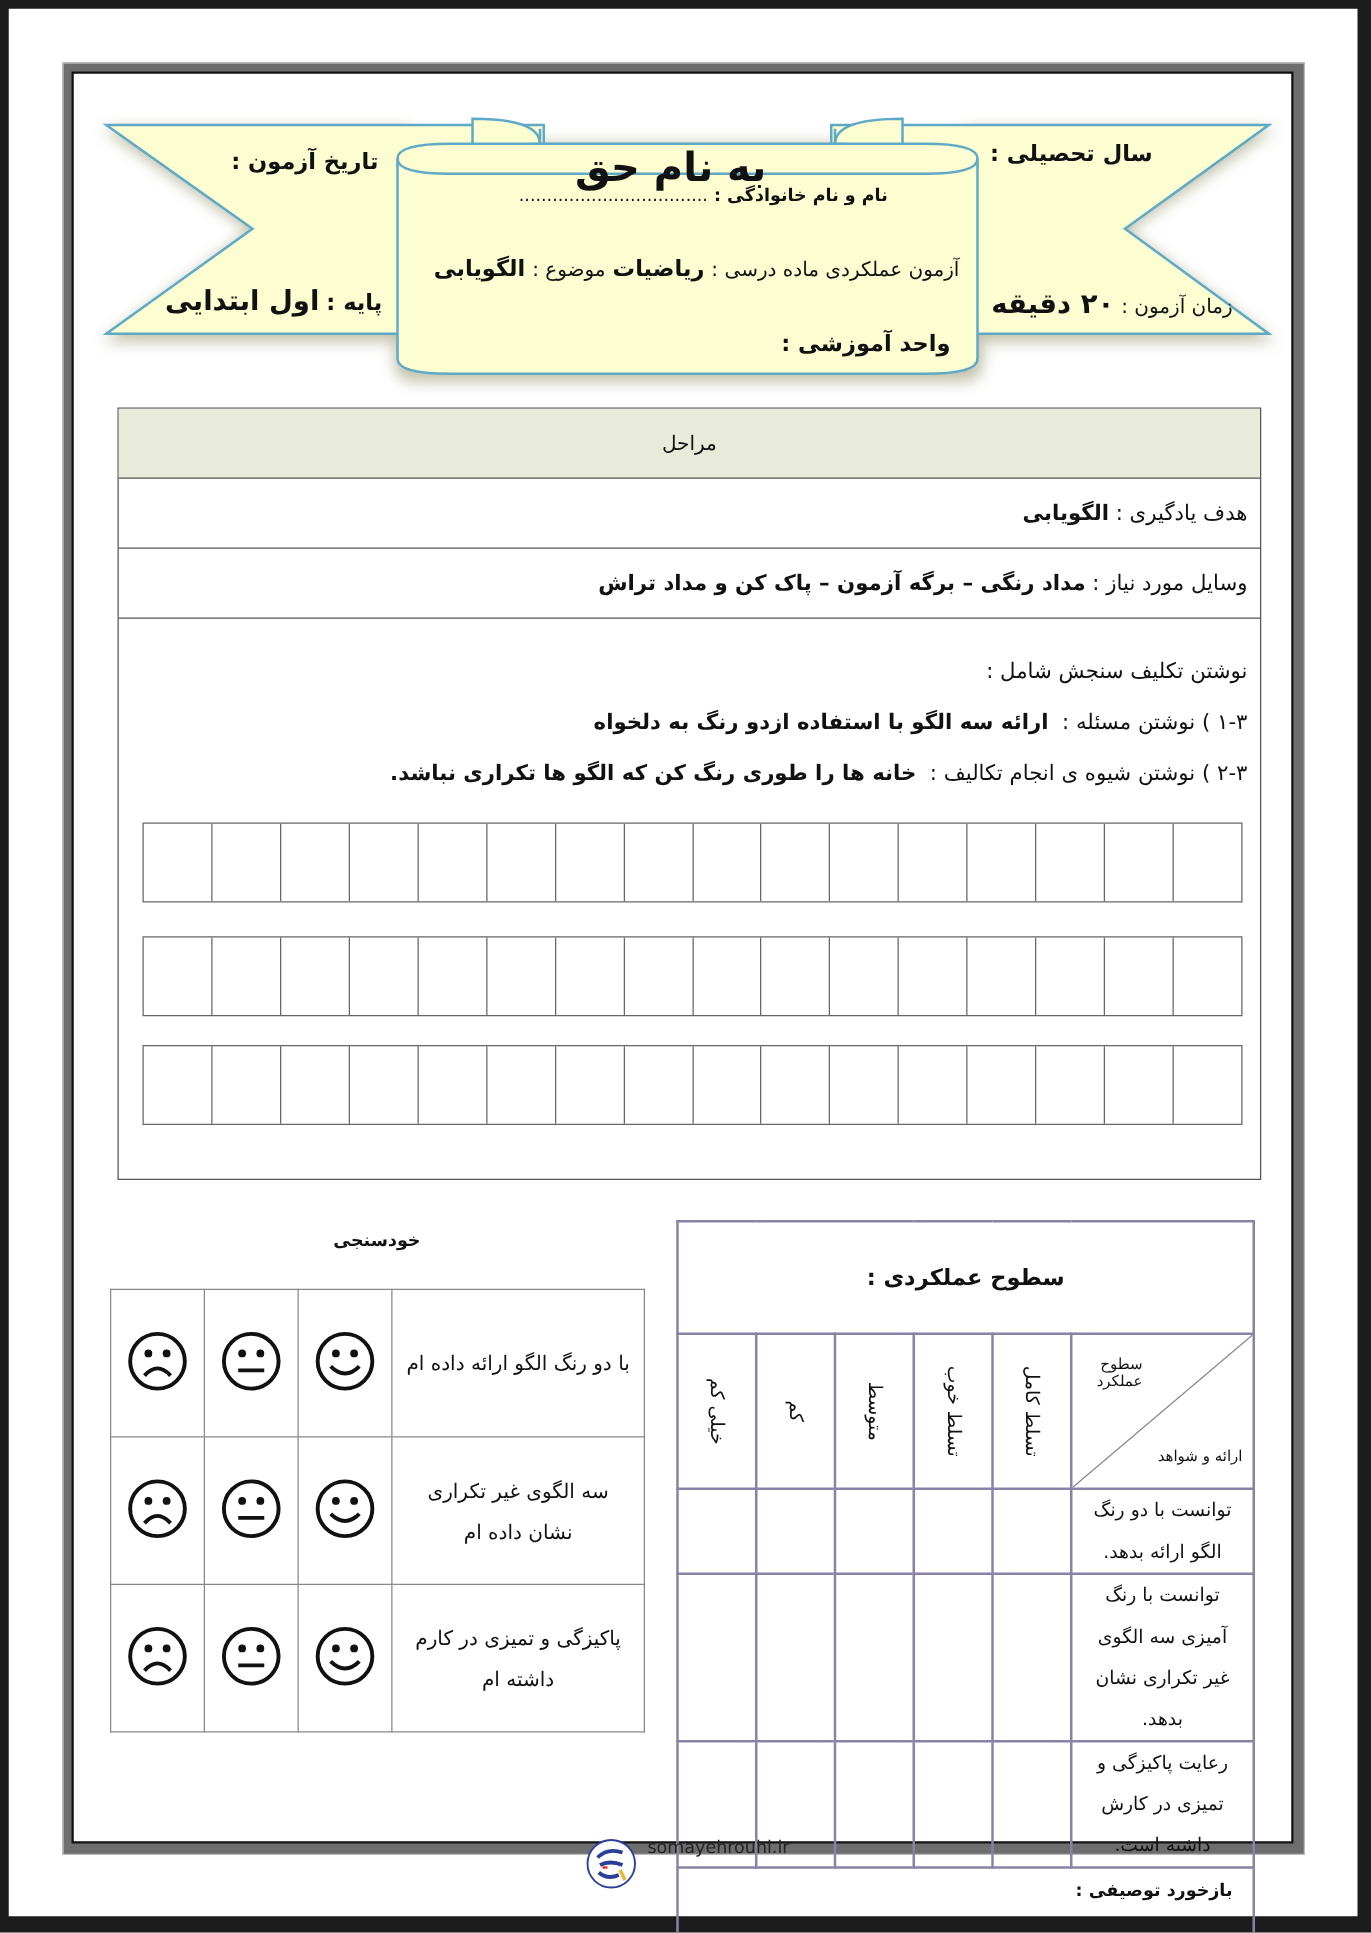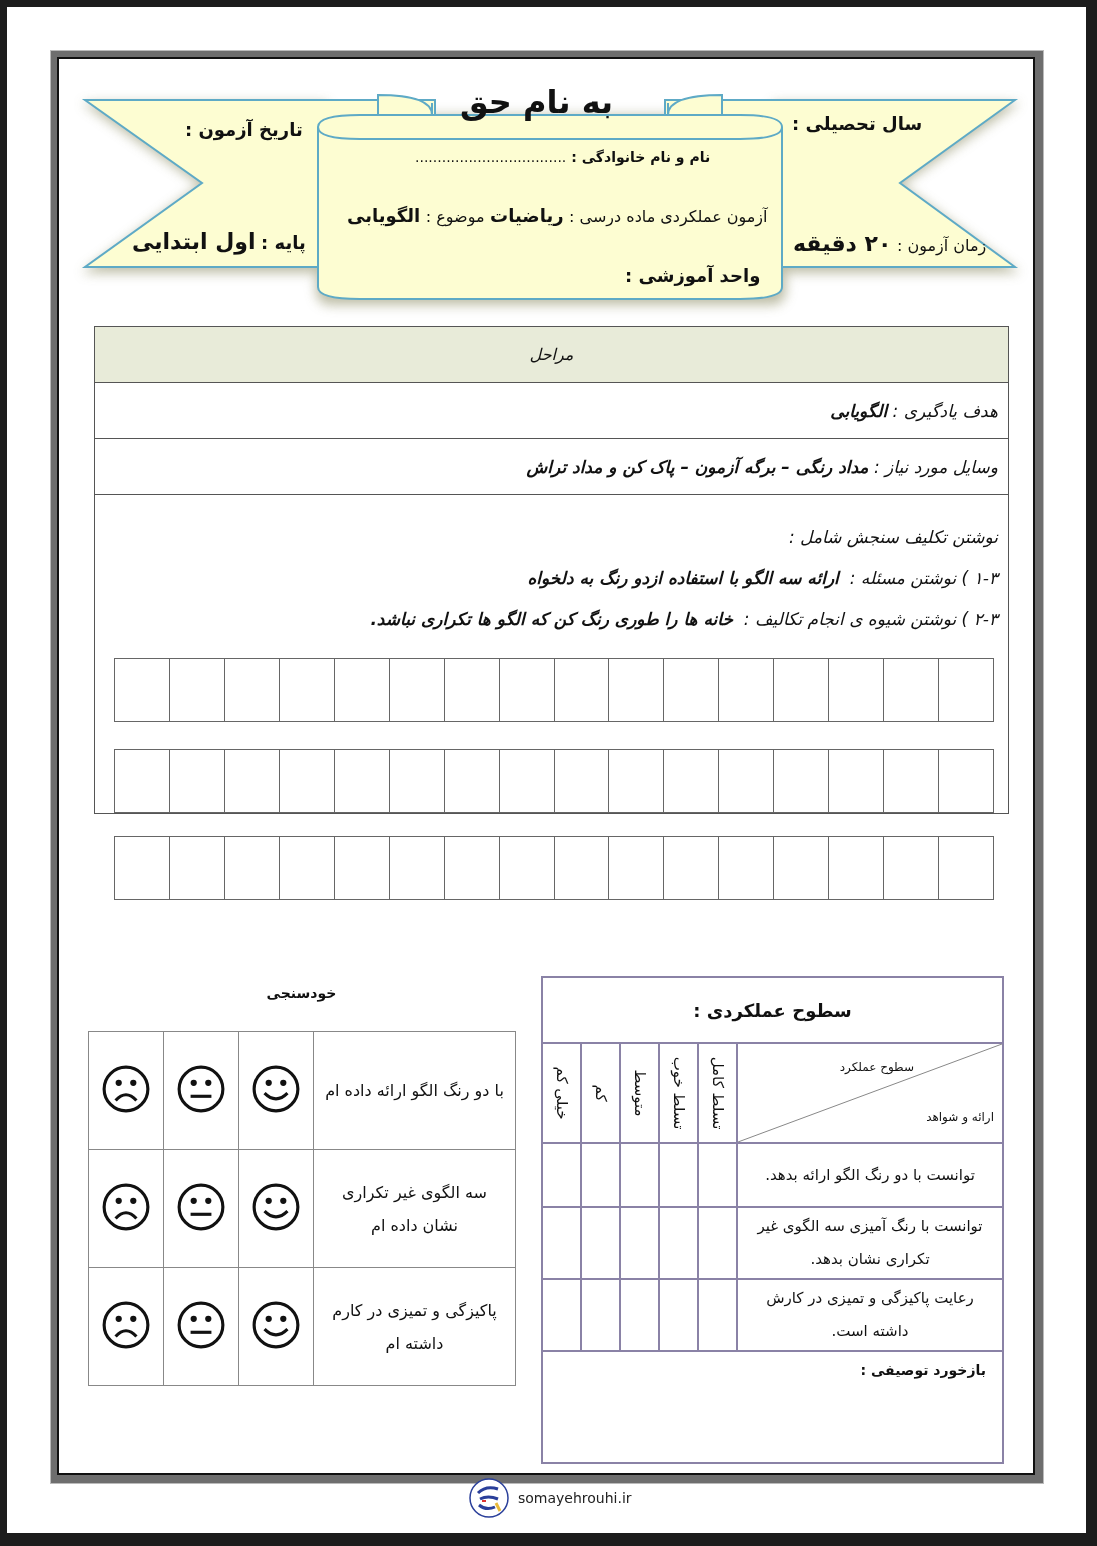--- a/index.html
+++ b/index.html
@@ -11,28 +11,28 @@
   .frame-outer { position:absolute; left:50px; top:50px; width:992px; height:1432px;
     border:1px solid #bbb; background:#6e6e6e; }
   .frame-inner { position:absolute; left:57px; top:57px; width:978px; height:1418px;
     background:#fff; border:2px solid #111; box-sizing:border-box; }
 
   
   .banner { position:absolute; left:60px; top:75px; width:980px; height:250px; }
   .banner svg { position:absolute; left:0; top:0; }
   .rtl { direction:rtl; unicode-bidi:embed; }
   .btxt { position:absolute; white-space:nowrap; font-weight:bold; }
-  .title-main { font-size:32px; }
+  .title-main { font-size:32px;margin-top:32px; }
   .lbl { font-size:18px; }
   .lbl-big { font-size:22px; }
   .normal { font-weight:normal; }
 
   
-  .steps { position:absolute; left:94px; top:326px; width:915px; height:488px;
-    border:1.5px solid #555; box-sizing:border-box;font-style:italic; }
+  .steps { position:absolute; left:94px; top:326px; width:915px; height:618px;
+    border:1.5px solid #555; box-sizing:border-box; }
   .steps .hdr { height:55px; background:#e8ebd9; border-bottom:1.5px solid #555;
     display:flex; align-items:center; justify-content:center; font-size:16px; }
   .steps .row { height:55px; border-bottom:1.5px solid #555; display:flex; align-items:center;
     padding-right:10px; font-size:17px; }
   .steps .task { padding:22px 10px 0 0; font-size:17px; line-height:41px; }
   b { font-weight:bold; }
 
   .strip { position:absolute; left:114px; width:880px; height:64px; display:flex;
     border:1.5px solid #666; box-sizing:border-box; }
   .strip .cell { flex:1; border-left:1.5px solid #666; }
@@ -42,31 +42,31 @@
   .self-title { position:absolute; left:88px; top:985px; width:427px; text-align:center;
     font-size:14px; font-weight:bold; }
   .self-table { position:absolute; left:88px; top:1031px; width:428px; border-collapse:collapse; }
   .self-table td { border:1.5px solid #888; height:115px; text-align:center; vertical-align:middle; }
   .self-table td.face { width:72px; }
   .self-table td.txt { font-size:16px; line-height:33px; padding:0 10px; }
 
   
   .perf { position:absolute; left:541px; top:976px; width:463px; border-collapse:collapse;
     border:2px solid #8a82a6; }
-  .perf td { border:2px solid #8a82a6; padding:0; vertical-align:middle; }
+  .perf td { border:2px solid #8a82a6; padding:12px; vertical-align:middle; }
   .perf .ttl { height:64px; text-align:center; font-size:18px; font-weight:bold; }
   .perf .lvl { width:37px; height:98px; position:relative; }
   .perf .lvl span { position:absolute; left:50%; top:50%; transform:translate(-50%,-50%) rotate(90deg);
     white-space:nowrap; font-size:15px; }
   .perf .diag { position:relative; height:98px; }
   .perf .crit { height:62px; text-align:center; font-size:15px; line-height:33px; padding:0 8px; }
   .perf .crit2 { height:70px; }
   .perf .fb { height:90px; vertical-align:top; font-size:14px; padding:10px 16px; }
 
-  .footer { position:absolute; left:468px; top:1470px; height:56px; display:flex; align-items:center; }
+  .footer { position:absolute; left:468px; top:1470px; height:56px; display:flex; }
   .footer .url { font-size:14px; margin-left:8px; color:#222; }
 </style>
 </head>
 <body>
 
 <div class="page"></div>
 <div class="frame-outer"></div>
 <div class="frame-inner"></div>
 
 <div class="banner">

